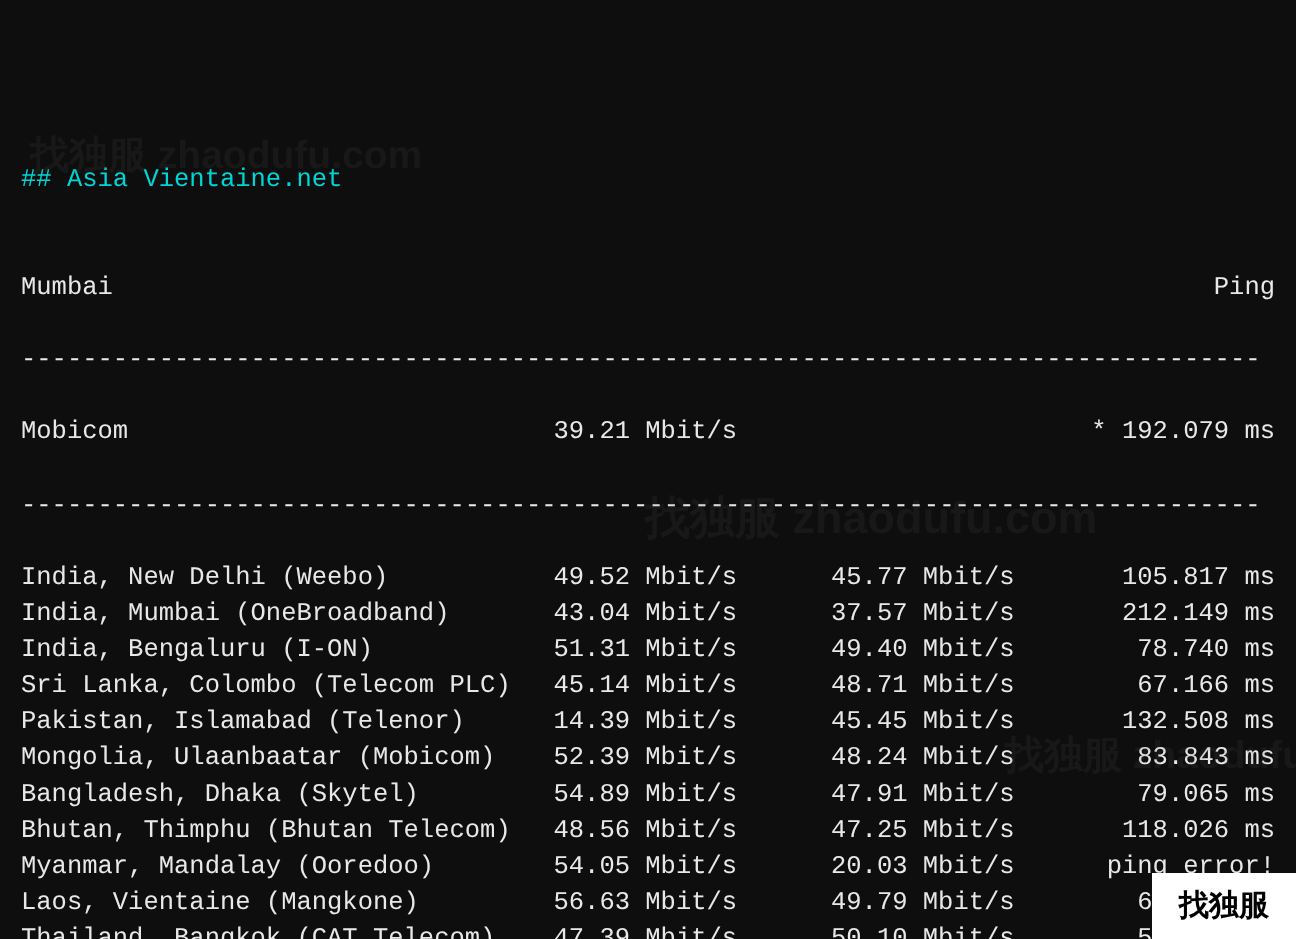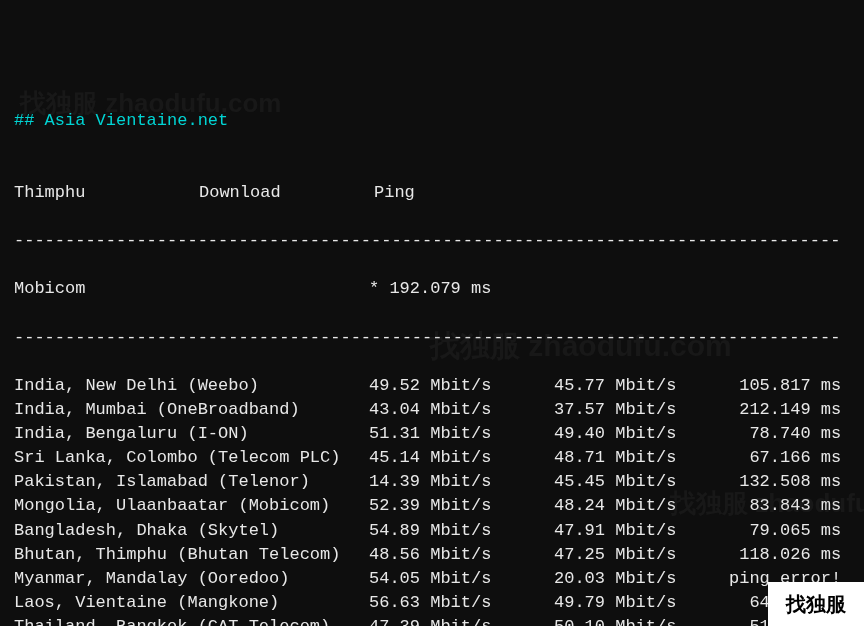--- a/index.html
+++ b/index.html
@@ -23,21 +23,21 @@
     .title {
       color: #00d4d4;
       margin-bottom: 24px;
     }
     .row {
       display: flex;
     }
     .col-location { width: 355px; flex-shrink: 0; }
     .col-upload { width: 185px; flex-shrink: 0; }
     .col-download { width: 175px; flex-shrink: 0; }
-    .col-ping { flex: 1; text-align: left; padding-left: 0; }
+    .col-ping { flex: 1; text-align: right; padding-left: 0; }
     .divider {
       color: #e8e8e8;
       letter-spacing: 0;
     }
     .watermark-box {
       position: absolute;
       bottom: 0;
       right: 0;
       background: #ffffff;
       color: #000000;
@@ -64,25 +64,25 @@
     .gw2 { top: 325px; left: 430px; font-size: 30px; }
     .gw3 { top: 485px; left: 670px; }
   </style>
 </head>
 <body>
 
 
 
 <div class="title">## Asia Vientaine.net</div>
 <div class="row">
-<span class="col-upload">Thimphu</span><span class="col-download">Download</span><span class="col-ping">Ping</span>
+<span class="col-upload">Mumbai</span><span class="col-ping">Ping</span>
 </div>
 <div class="divider">---------------------------------------------------------------------------------</div>
 <div class="row">
-<span class="col-location">Mobicom</span><span class="col-ping">* 192.079 ms</span>
+<span class="col-location">Mobicom</span><span class="col-download">39.21 Mbit/s</span><span class="col-ping">* 192.079 ms</span>
 </div>
 <div class="divider">---------------------------------------------------------------------------------</div>
 <div id="rows-container"><div class="row"><span class="col-location">India, New Delhi (Weebo)</span><span class="col-upload">49.52 Mbit/s</span><span class="col-download">45.77 Mbit/s</span><span class="col-ping"> 105.817 ms</span></div><div class="row"><span class="col-location">India, Mumbai (OneBroadband)</span><span class="col-upload">43.04 Mbit/s</span><span class="col-download">37.57 Mbit/s</span><span class="col-ping"> 212.149 ms</span></div><div class="row"><span class="col-location">India, Bengaluru (I-ON)</span><span class="col-upload">51.31 Mbit/s</span><span class="col-download">49.40 Mbit/s</span><span class="col-ping">  78.740 ms</span></div><div class="row"><span class="col-location">Sri Lanka, Colombo (Telecom PLC)</span><span class="col-upload">45.14 Mbit/s</span><span class="col-download">48.71 Mbit/s</span><span class="col-ping">  67.166 ms</span></div><div class="row"><span class="col-location">Pakistan, Islamabad (Telenor)</span><span class="col-upload">14.39 Mbit/s</span><span class="col-download">45.45 Mbit/s</span><span class="col-ping"> 132.508 ms</span></div><div class="row"><span class="col-location">Mongolia, Ulaanbaatar (Mobicom)</span><span class="col-upload">52.39 Mbit/s</span><span class="col-download">48.24 Mbit/s</span><span class="col-ping">  83.843 ms</span></div><div class="row"><span class="col-location">Bangladesh, Dhaka (Skytel)</span><span class="col-upload">54.89 Mbit/s</span><span class="col-download">47.91 Mbit/s</span><span class="col-ping">  79.065 ms</span></div><div class="row"><span class="col-location">Bhutan, Thimphu (Bhutan Telecom)</span><span class="col-upload">48.56 Mbit/s</span><span class="col-download">47.25 Mbit/s</span><span class="col-ping"> 118.026 ms</span></div><div class="row"><span class="col-location">Myanmar, Mandalay (Ooredoo)</span><span class="col-upload">54.05 Mbit/s</span><span class="col-download">20.03 Mbit/s</span><span class="col-ping">ping error!</span></div><div class="row"><span class="col-location">Laos, Vientaine (Mangkone)</span><span class="col-upload">56.63 Mbit/s</span><span class="col-download">49.79 Mbit/s</span><span class="col-ping">  64.267 ms</span></div><div class="row"><span class="col-location">Thailand, Bangkok (CAT Telecom)</span><span class="col-upload">47.39 Mbit/s</span><span class="col-download">50.10 Mbit/s</span><span class="col-ping">  51.509 ms</span></div></div>
 
 <div class="ghost-watermark gw1">找独服 zhaodufu.com</div>
 <div class="ghost-watermark gw2">找独服 zhaodufu.com</div>
 <div class="ghost-watermark gw3">找独服 zhaodufu.com</div>
 
 <div class="watermark-box">
   <span class="cn">找独服</span>

